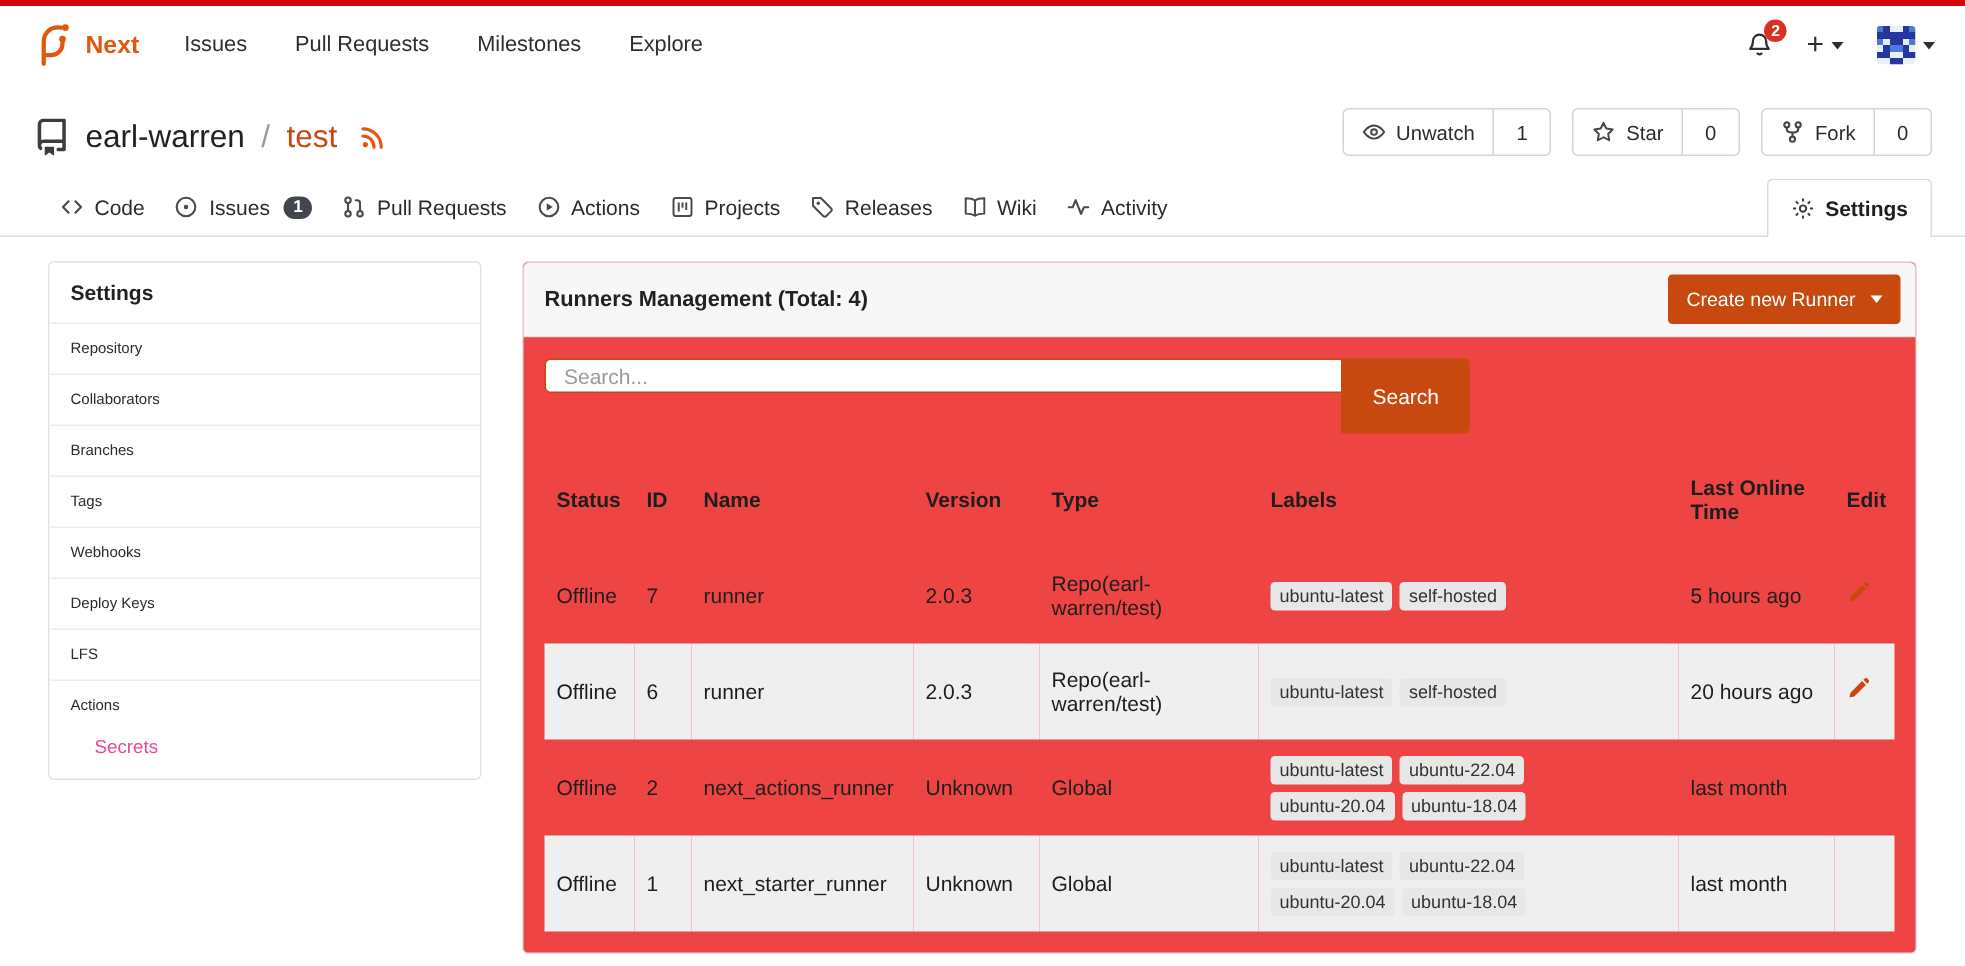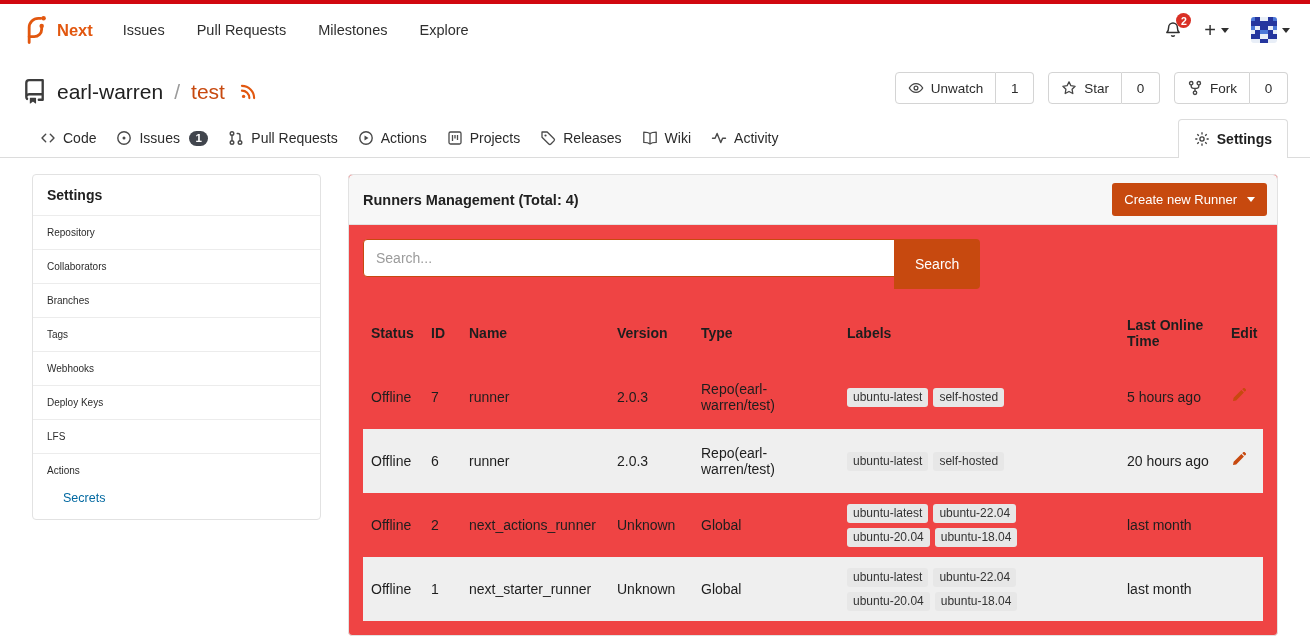--- a/index.html
+++ b/index.html
@@ -57,33 +57,33 @@
       font-weight:700;font-size:14px;color:#1f1f1f;background:#fff;border:1px solid #dcdcdc;border-bottom:none;
       border-radius:4px 4px 0 0;position:relative;top:1px;cursor:pointer}
   .tab-settings .ic{color:#3c3c3c}
 
   .content{display:flex;gap:27px;padding:16px 34px 0 32px;align-items:flex-start}
   .sidebar{width:289px;border:1px solid #e2e2e2;border-radius:4px;background:#fff;flex:none}
   .side-title{font-weight:700;padding:12px 14px;font-size:14px}
   .side-item{border-top:1px solid #ececec;cursor:pointer}
   .side-label{padding:11px 14px;font-size:10px;color:#2b2b2b}
   .side-sub{padding:0 0 10px}
-  .side-sub-item{padding:4px 14px 4px 30px;font-size:12.5px;color:#0369a1;cursor:pointer}
+  .side-sub-item{padding:4px 14px 4px 30px;font-size:12.5px;color:#ec4899;cursor:pointer}
   .side-sub-item.active{font-weight:500;color:#101010;font-size:13px}
 
   .main-panel{flex:1;border:1px solid #e2e2e2;border-radius:4px;background:#ef4444}
   .panel-header{display:flex;align-items:center;justify-content:space-between;background:#f7f7f7;
       border-bottom:1px solid #e2e2e2;padding:8px 10px 8px 14px;border-radius:4px 4px 0 0}
   .panel-title{font-weight:700;font-size:14.5px}
   .create-btn{display:inline-flex;align-items:center;gap:10px;background:var(--accent);border:none;color:#fff;
       font-size:13px;padding:9px 12px;border-radius:3px;cursor:pointer;font-family:inherit}
   .create-btn .caret{border-top-color:#fff}
   .panel-body{padding:14px}
   .search-row{display:flex;margin-bottom:12px}
-  .search-input{width:532px;height:38px;border:1px solid var(--accent);border-radius:4px 0 0 4px;
+  .search-input{width:532px;height:23px;border:1px solid var(--accent);border-radius:4px 0 0 4px;
       padding:0 12px;font-size:14px;outline:none;font-family:inherit;color:#222}
   .search-input::placeholder{color:#9b9b9b}
   .search-btn{height:50px;background:var(--accent);color:#fff;border:none;border-radius:0 4px 4px 0;
       padding:0 21px;font-size:14px;font-weight:500;cursor:pointer;font-family:inherit;margin-left:-1px}
 
   table{width:100%;border-collapse:collapse;table-layout:fixed}
   th{text-align:left;font-weight:700;font-size:14px;padding:16px 8px;color:#1e1e1e}
   td{padding:8px;font-size:14px;color:#1e1e1e;vertical-align:middle;overflow-wrap:break-word}
   tbody tr{height:64px}
   tbody tr:nth-child(even){background:#efefef}

